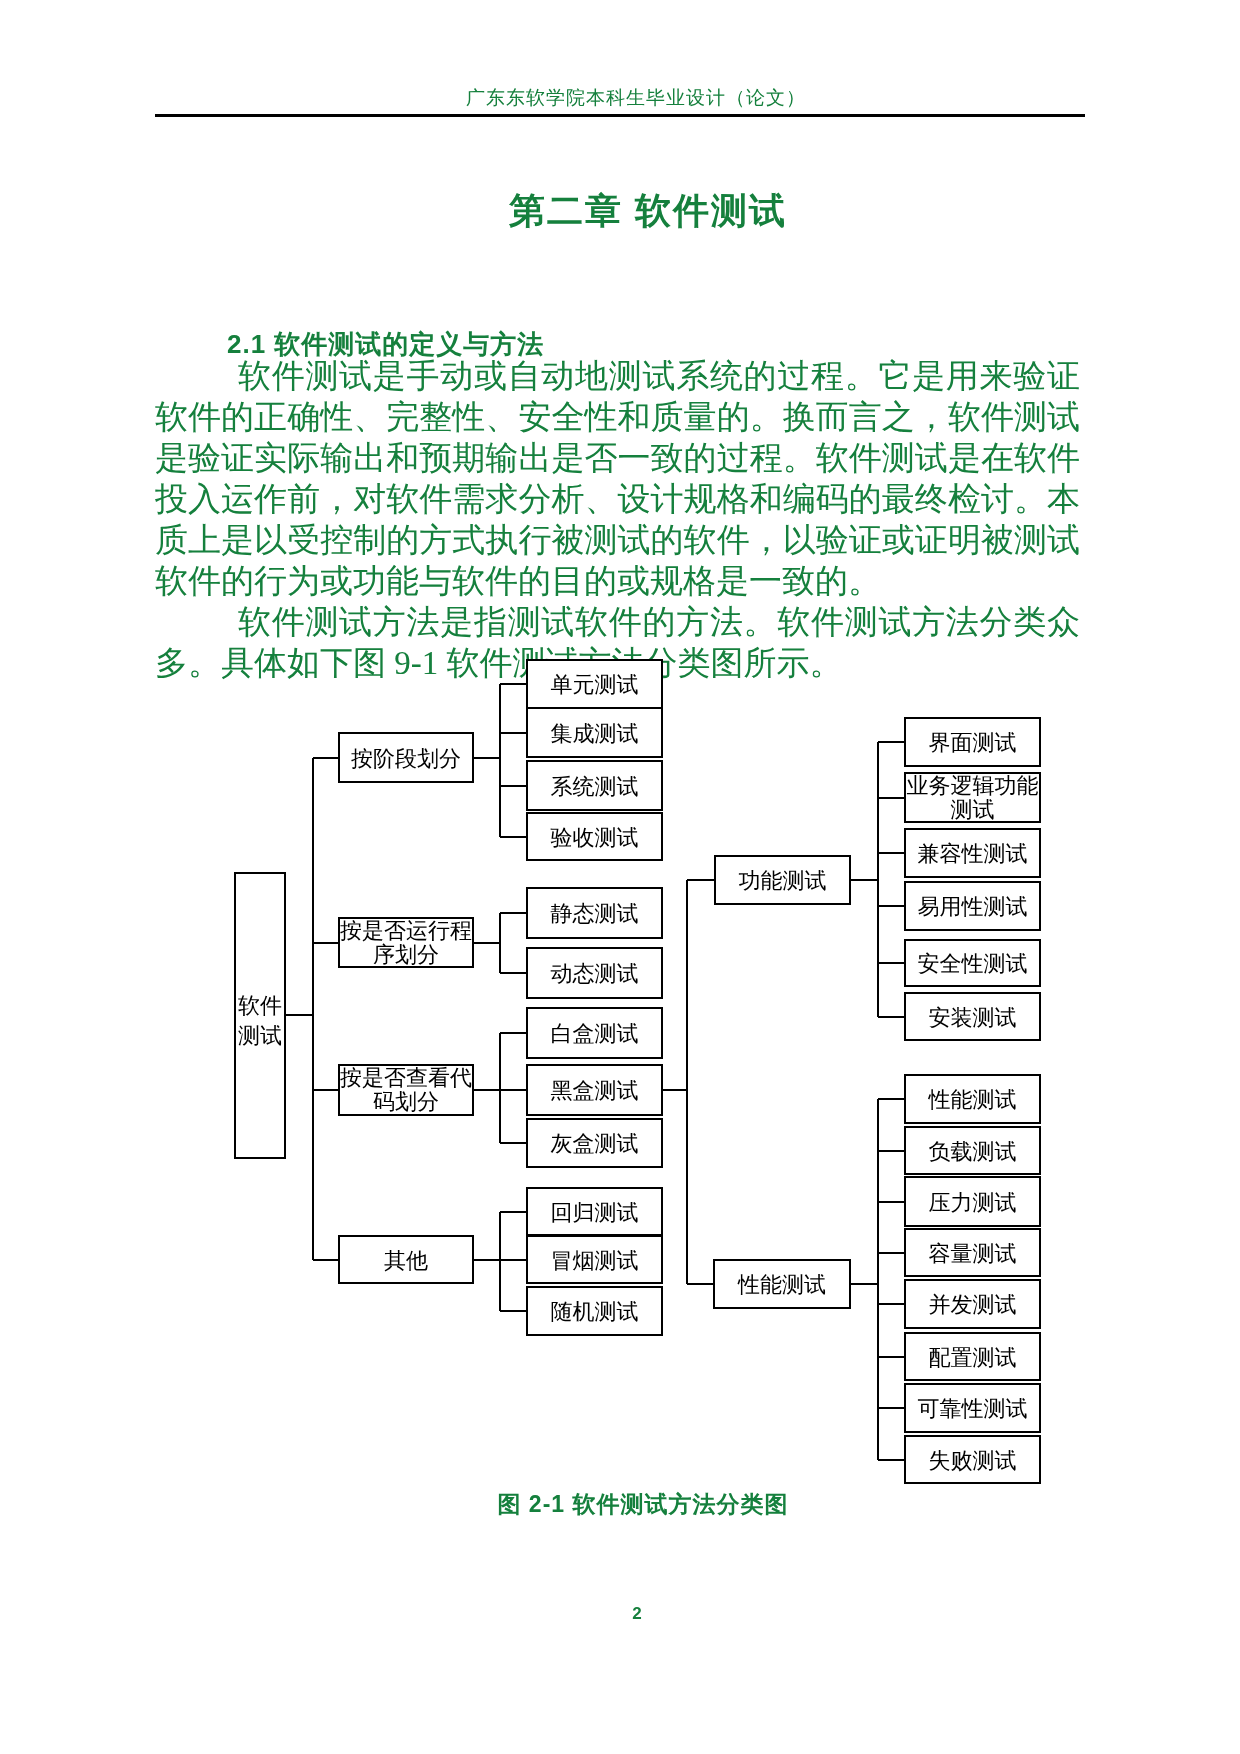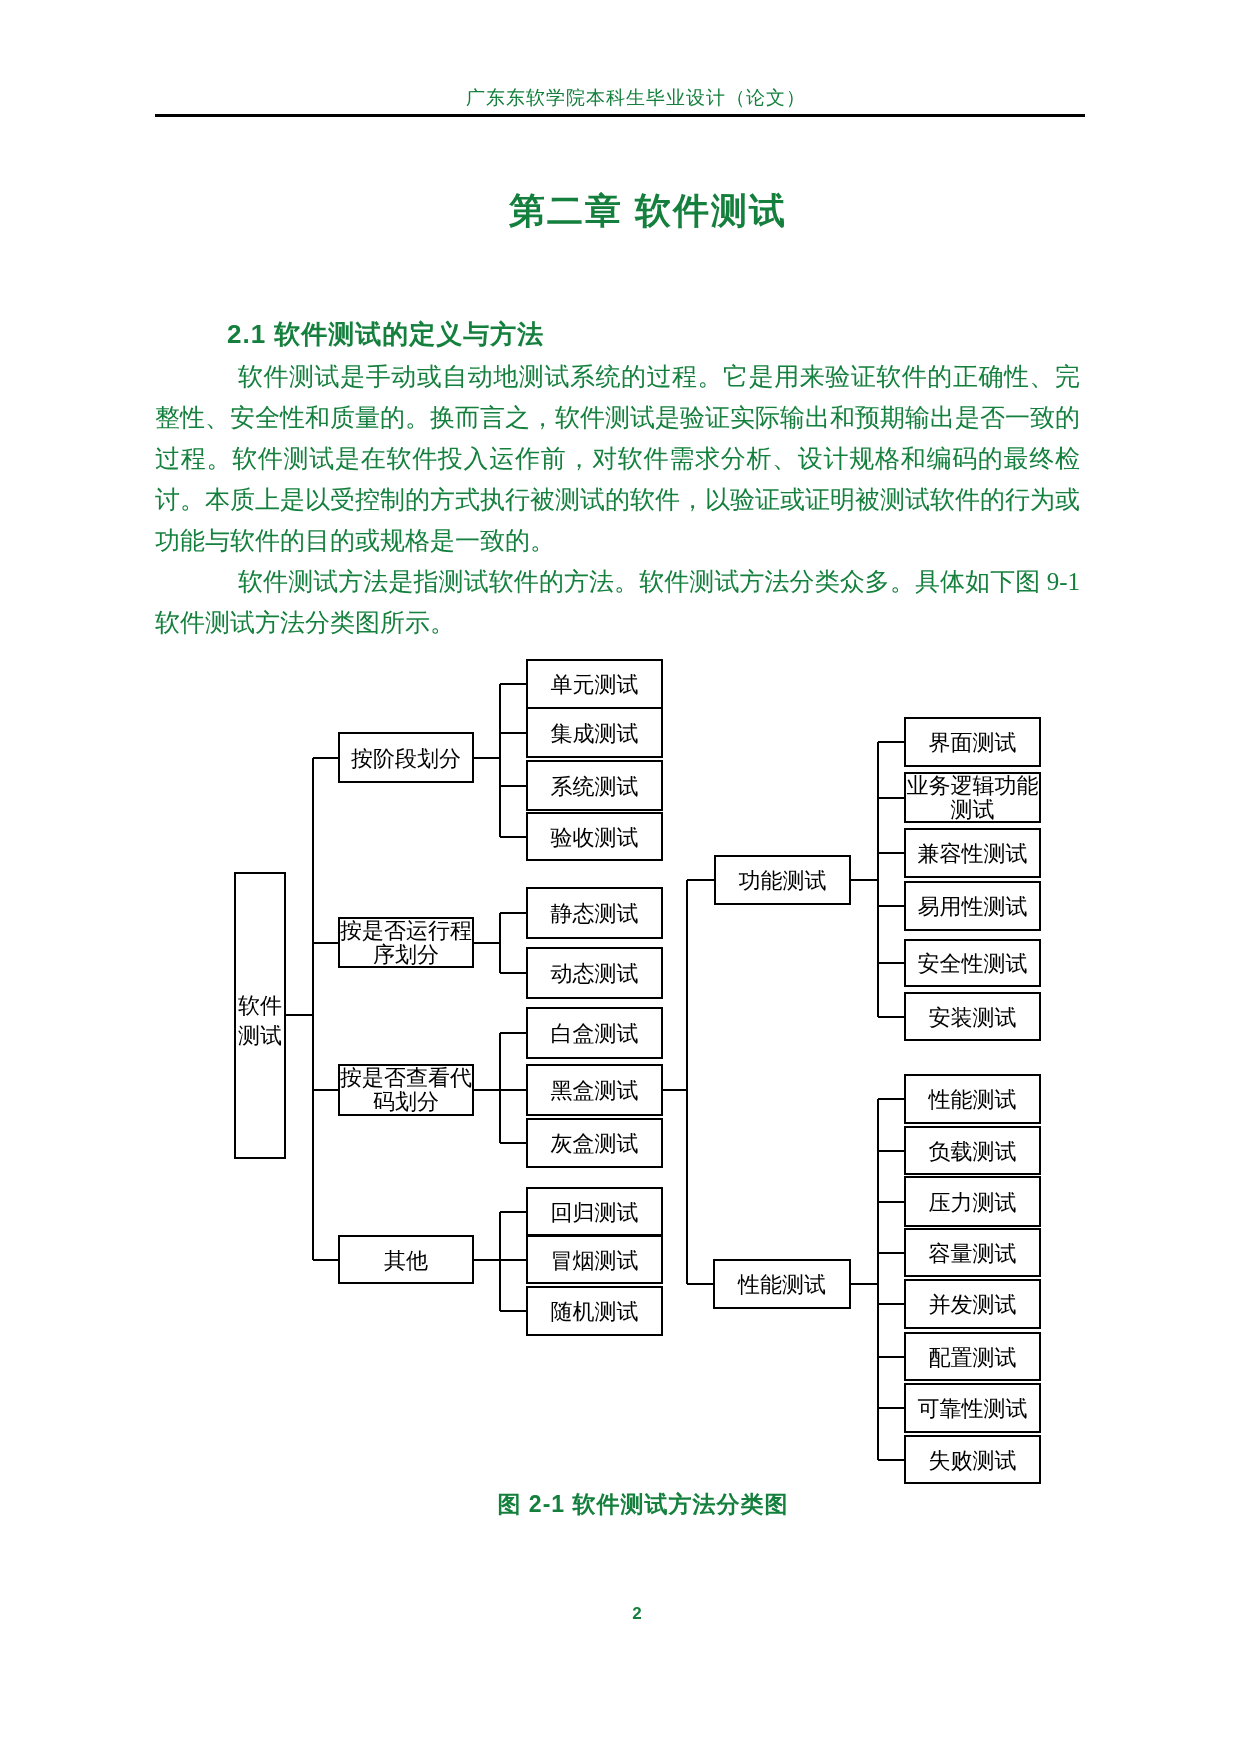--- a/index.html
+++ b/index.html
@@ -15,27 +15,27 @@
   .header-rule {
     position:absolute; top:114px; left:155px; width:930px; height:3px;
     background:#000;
   }
   .chapter-title {
     position:absolute; top:187px; left:28px; right:-28px;
     text-align:center; font-size:36px; font-weight:bold; letter-spacing:2px;
     font-family:"Liberation Sans","DejaVu Sans",sans-serif;
   }
   .section-heading {
-    position:absolute; top:317px; left:227px;
+    position:absolute; top:327px; left:227px;
     font-size:26px; font-weight:bold; letter-spacing:1px;
     font-family:"Liberation Sans","DejaVu Sans",sans-serif;
   }
   .body-text {
     position:absolute; top:356px; left:155px; width:925px;
-    font-size:25px; line-height:41px; text-align:justify; text-justify:inter-character;
+    font-size:33px; line-height:41px; text-align:justify; text-justify:inter-character;
     word-break:break-all; overflow-wrap:anywhere;
   }
   .body-text p { margin:0; text-indent:83px; }
   .diagram-svg { position:absolute; left:0; top:0; width:1240px; height:1754px; }
   .diagram-label {
     font-family:"Liberation Serif","DejaVu Serif",serif;
     font-size:22px; fill:#000;
   }
   .figure-caption {
     position:absolute; top:1489px; left:23px; right:-23px;

